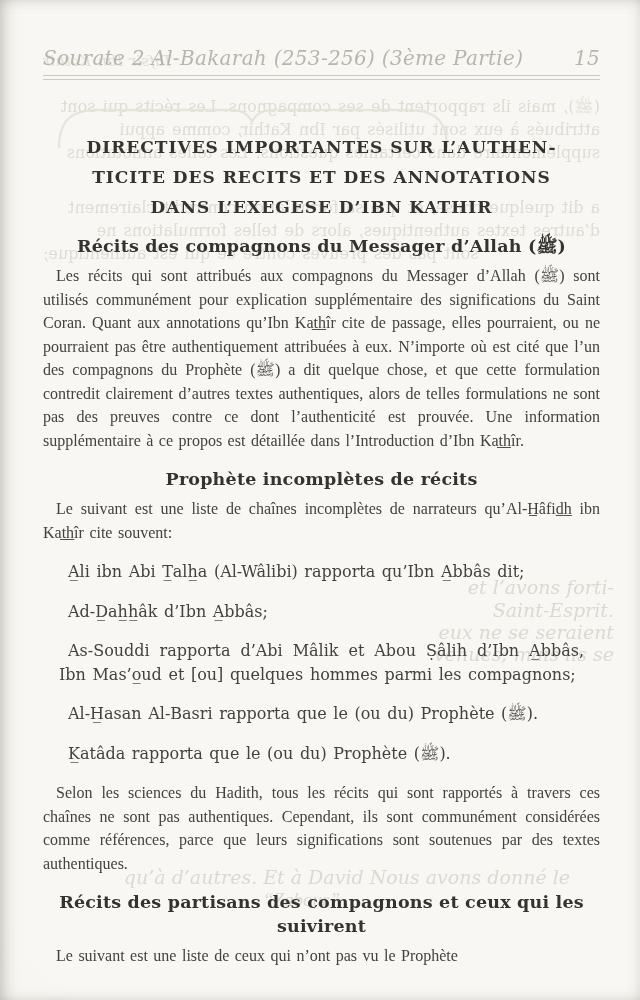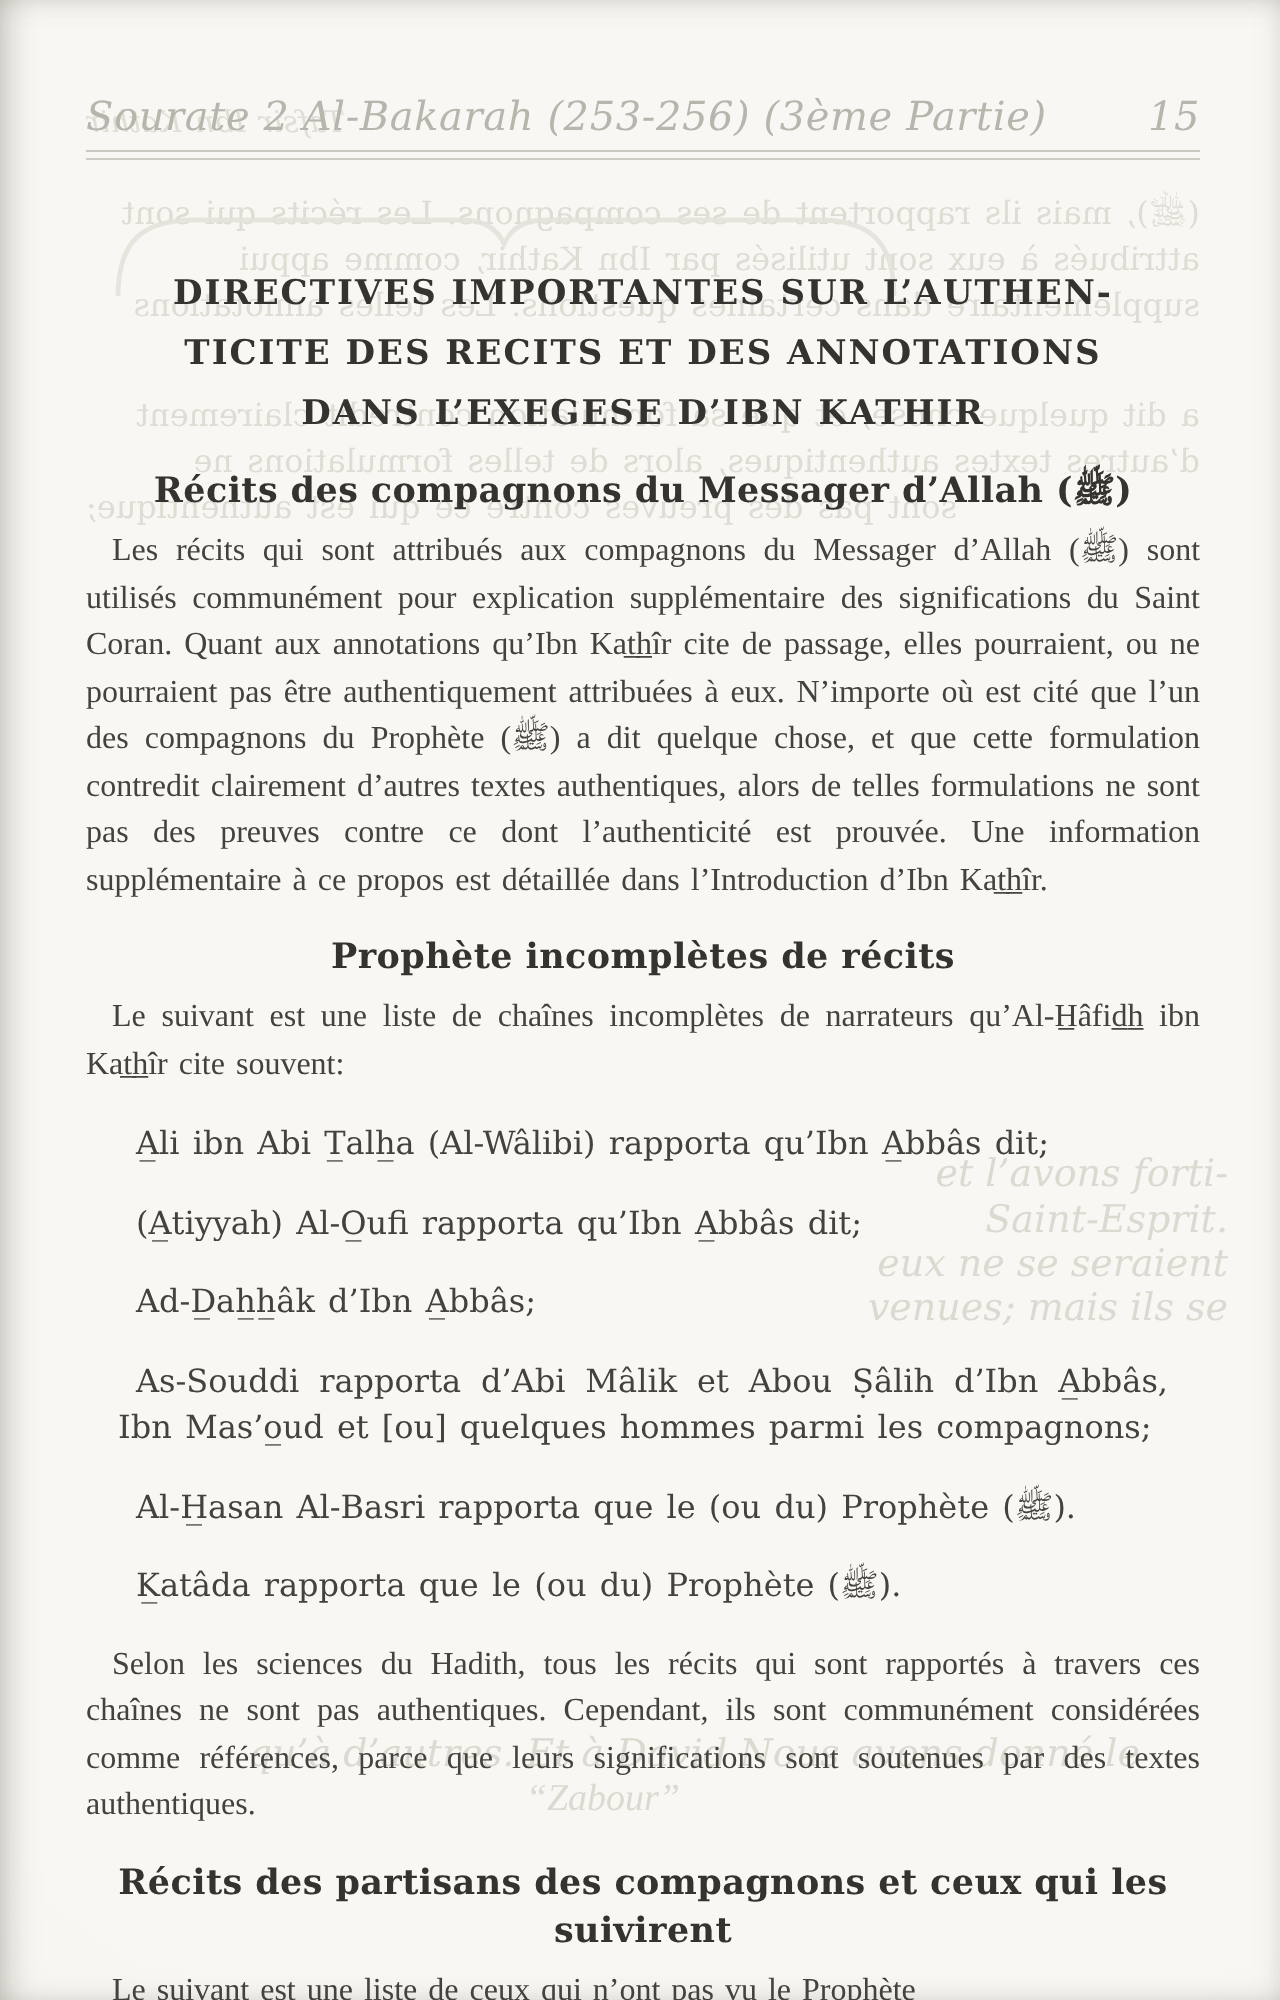--- a/index.html
+++ b/index.html
@@ -87,21 +87,20 @@
       <span>TICITE DES RECITS  ET DES ANNOTATIONS</span>
       <span>DANS L’EXEGESE D’IBN KATHIR</span>
     </div>
 
     <h2>Récits des compagnons du Messager d’Allah (ﷺ)</h2>
     <p class="body ind">Les récits qui sont attribués aux compagnons du Messager d’Allah (ﷺ) sont utilisés communément pour explication supplémentaire des significations du Saint Coran. Quant aux annotations qu’Ibn Kat̲h̲îr cite de passage, elles pourraient, ou ne pourraient pas être authentiquement attribuées à eux. N’importe où est cité que l’un des compagnons du Prophète (ﷺ) a dit quelque chose, et que cette formulation contredit clairement d’autres textes authentiques, alors de telles formulations ne sont pas des preuves contre ce dont l’authenticité est prouvée. Une information supplémentaire à ce propos est détaillée dans l’Introduction  d’Ibn Kat̲h̲îr.</p>
 
     <h2 class="tight">Prophète incomplètes de récits</h2>
     <p class="body ind">Le suivant est une liste de chaînes incomplètes de narrateurs qu’Al-H̲âfid̲h̲ ibn Kat̲h̲îr cite souvent:</p>
     <div class="body item">A̲li ibn Abi T̲alh̲a (Al-Wâlibi) rapporta qu’Ibn A̲bbâs dit;</div>
-    <div class="body item">(A̲tiyyah) Al-O̲ufi rapporta qu’Ibn A̲bbâs dit;</div>
     <div class="body item">Ad-D̲ah̲h̲âk d’Ibn A̲bbâs;</div>
     <div class="body item">As-Souddi rapporta d’Abi Mâlik et Abou Ṣâlih d’Ibn A̲bbâs, Ibn Mas’o̲ud et [ou] quelques hommes parmi les compagnons;</div>
     <div class="body item">Al-H̲asan Al-Basri rapporta que le (ou du) Prophète (ﷺ).</div>
     <div class="body item">K̲atâda rapporta que le (ou du) Prophète (ﷺ).</div>
     <p class="body ind outro">Selon les sciences du Hadith, tous les récits qui sont rapportés à travers ces chaînes ne sont pas authentiques. Cependant, ils sont communément considérées comme références, parce que leurs significations sont soutenues par des textes authentiques.</p>
 
     <h2 class="tight">Récits des partisans des compagnons et ceux qui les suivirent</h2>
     <p class="body ind final">Le suivant est une liste de ceux qui n’ont pas vu le Prophète</p>
 
   </div>

